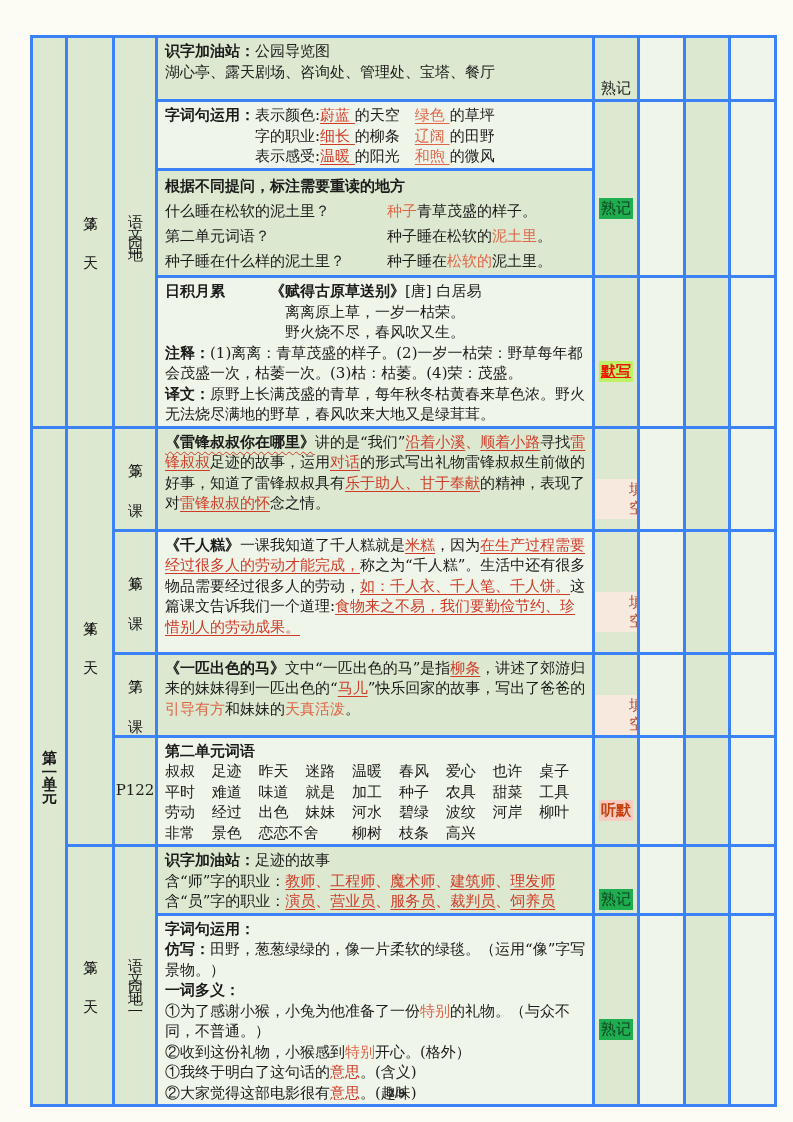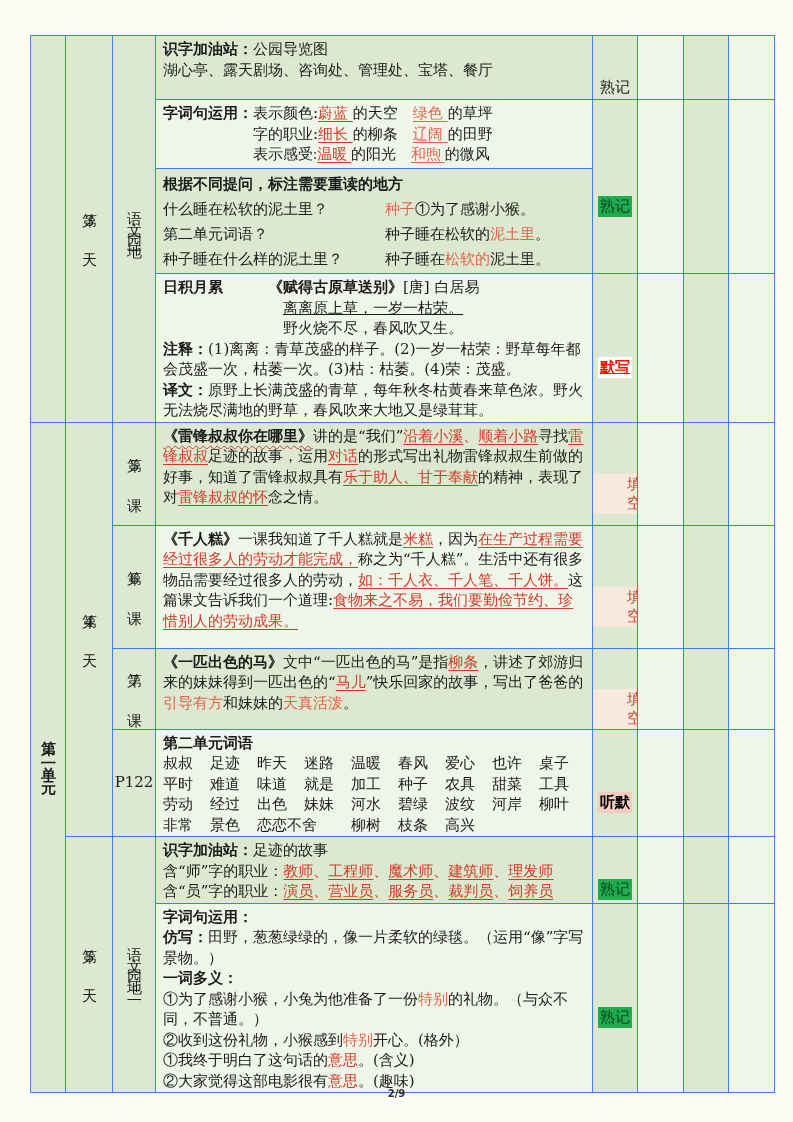--- a/index.html
+++ b/index.html
@@ -1,21 +1,21 @@
 <!DOCTYPE html>
 <html><head>
 <meta charset="utf-8">
 <style>
   * { margin:0; padding:0; box-sizing:border-box; }
   html,body { width:793px; height:1122px; background:#fdfcf4; overflow:hidden;
     font-family:"DejaVu Serif","Liberation Serif",serif; color:#1b1b1b; }
   .page { position:relative; width:793px; height:1122px; }
   .tablewrap { position:absolute; left:30px; top:35px; }
   table { border-collapse:collapse; table-layout:fixed; width:744px; }
-  td { border:1px solid #3b82f6; overflow:hidden; }
+  td { border:3px solid #3b82f6; overflow:hidden; }
   td.dark  { background:#dce8cf; }
   td.light { background:#f0f5e9; }
   td.side  { background:#dce8cf; text-align:center; vertical-align:middle;
              font-size:15px; }
   td.stat  { background:#dce8cf; text-align:center; vertical-align:middle; }
   td.echk1 { background:#f0f5e9; }
   td.echk2 { background:#dce8cf; }
   td.content { vertical-align:top; padding:3px 6px 1px 7px; font-size:15px;
                line-height:20.5px; }
   td.lh25 .line { line-height:25px; }
@@ -27,24 +27,24 @@
   .b { font-weight:700; font-family:"DejaVu Sans",sans-serif; }
   .r { color:#d03b28; }
   .o { color:#e0664a;margin-top:48px; }
   .u { text-decoration:underline; text-underline-offset:3px; }
   .w { text-decoration:underline wavy #d03b28 1px; text-underline-offset:4px; }
   .qcol { display:inline-block; width:222px; }
   .wgrid { display:grid; grid-template-columns:repeat(9,1fr); }
   .badge { display:inline-block; font-size:15px; padding:1px 2px;margin-top:40px; }
   .badge[data-style="plain"]  { color:#181818; }
   .badge[data-style="green"]  { background:#1fae4f; color:#0d3d1e; }
-  .badge[data-style="yellow"] { background:#ffffff; color:#ef1505; font-weight:700;
+  .badge[data-style="yellow"] { background:#bef264; color:#ef1505; font-weight:700;
                                 font-family:"DejaVu Sans",sans-serif;text-decoration:underline; }
   .badge[data-style="pale"]   { background:#f8e9de; color:#b04a32;padding-left:34px; }
-  .badge[data-style="pink"]   { background:#f6ccc0; color:#000000; font-weight:700;
+  .badge[data-style="pink"]   { background:#f6ccc0; color:#c2410c; font-weight:700;
                                 font-family:Liberation Sans, sans-serif; }
   .footer { position:absolute; left:0; top:1068px; width:793px; text-align:center;
             color:#3a3a3a; font-size:17px; font-family:"DejaVu Sans",sans-serif; }
   .pagenum { position:absolute; left:0; top:1088px; width:793px; text-align:center;
              color:#2c2c2c; font-size:10px; font-weight:700;
              font-family:"DejaVu Sans",sans-serif; }
 </style>
 </head>
 <body>
 
@@ -72,39 +72,39 @@
             </td>
         <td class="stat"><span class="badge" data-style="plain">熟记</span></td>
         <td class="echk1"></td>
         <td class="echk2"></td>
         <td class="echk1"></td>
       </tr>
       <tr style="height:69px">
         <td class="content light">
               <div class="line"><span class="b">字词句运用：</span><span>表示颜色:</span><span class="r u">蔚蓝 </span><span>的天空　</span><span class="o u">绿色 </span><span>的草坪</span></div>
               <div class="line" style="padding-left: 90px;"><span>字的职业:</span><span class="r u">细长 </span><span>的柳条　</span><span class="o u">辽阔 </span><span>的田野</span></div>
-              <div class="line" style="padding-left: 90px; font-family: Liberation Serif, serif;"><span>表示感受:</span><span class="r u">温暖 </span><span>的阳光　</span><span class="o u">和煦 </span><span>的微风</span></div>
+              <div class="line" style="padding-left: 90px;"><span>表示感受:</span><span class="r u">温暖 </span><span>的阳光　</span><span class="o u">和煦 </span><span>的微风</span></div>
             </td>
         <td class="stat" rowspan="2"><span class="badge" data-style="green">熟记</span></td>
         <td class="echk1" rowspan="2"></td>
         <td class="echk2" rowspan="2"></td>
         <td class="echk1" rowspan="2"></td>
       </tr>
       <tr style="height:105px">
         <td class="content dark lh25">
               <div class="line"><span class="b">根据不同提问，标注需要重读的地方</span></div>
-              <div class="line"><span class="qcol"><span>什么睡在松软的泥土里？</span></span><span><span class="o">种子</span><span>①为了感谢小猴。</span></span></div>
+              <div class="line"><span class="qcol"><span>什么睡在松软的泥土里？</span></span><span><span class="o">种子</span><span>青草茂盛的样子。</span></span></div>
               <div class="line"><span class="qcol"><span>第二单元词语？</span></span><span><span>种子睡在松软的</span><span class="o">泥土里</span><span>。</span></span></div>
               <div class="line"><span class="qcol"><span>种子睡在什么样的泥土里？</span></span><span><span>种子睡在</span><span class="o">松软的</span><span>泥土里。</span></span></div>
             </td>
       </tr>
       <tr style="height:146px">
         <td class="content light">
               <div class="line"><span class="b">日积月累</span><span>　　　</span><span class="b">《赋得古原草送别》</span><span>[唐]  白居易</span></div>
-              <div class="line" style="padding-left: 120px; text-decoration: underline;"><span>离离原上草，一岁一枯荣。</span></div>
+              <div class="line" style="padding-left: 120px;"><span>离离原上草，一岁一枯荣。</span></div>
               <div class="line" style="padding-left: 120px;"><span>野火烧不尽，春风吹又生。</span></div>
               <div class="line"><span class="b">注释：</span><span>(1)离离：青草茂盛的样子。(2)一岁一枯荣：野草每年都会茂盛一次，枯萎一次。(3)枯：枯萎。(4)荣：茂盛。</span></div>
               <div class="line"><span class="b">译文：</span><span>原野上长满茂盛的青草，每年秋冬枯黄春来草色浓。野火无法烧尽满地的野草，春风吹来大地又是绿茸茸。</span></div>
             </td>
         <td class="stat"><span class="badge" data-style="yellow">默写</span></td>
         <td class="echk1"></td>
         <td class="echk2"></td>
         <td class="echk1"></td>
       </tr>
       <tr style="height:103px">

